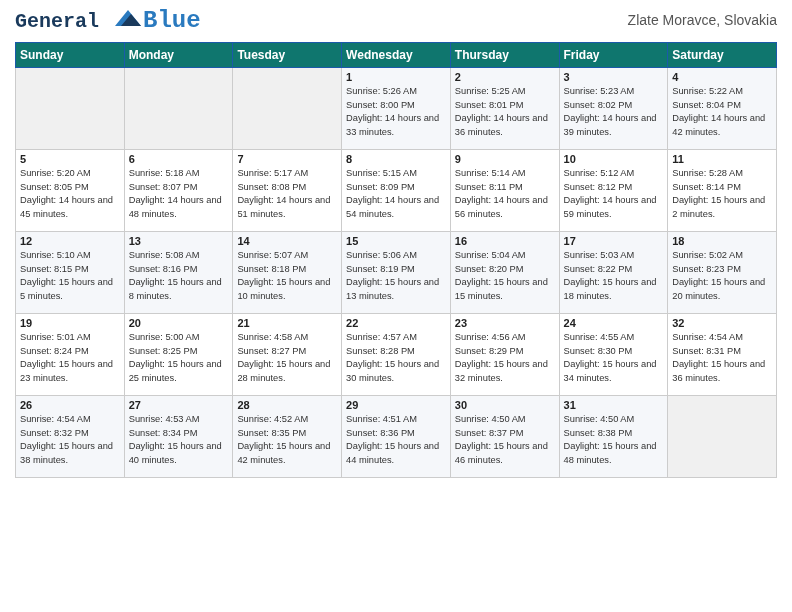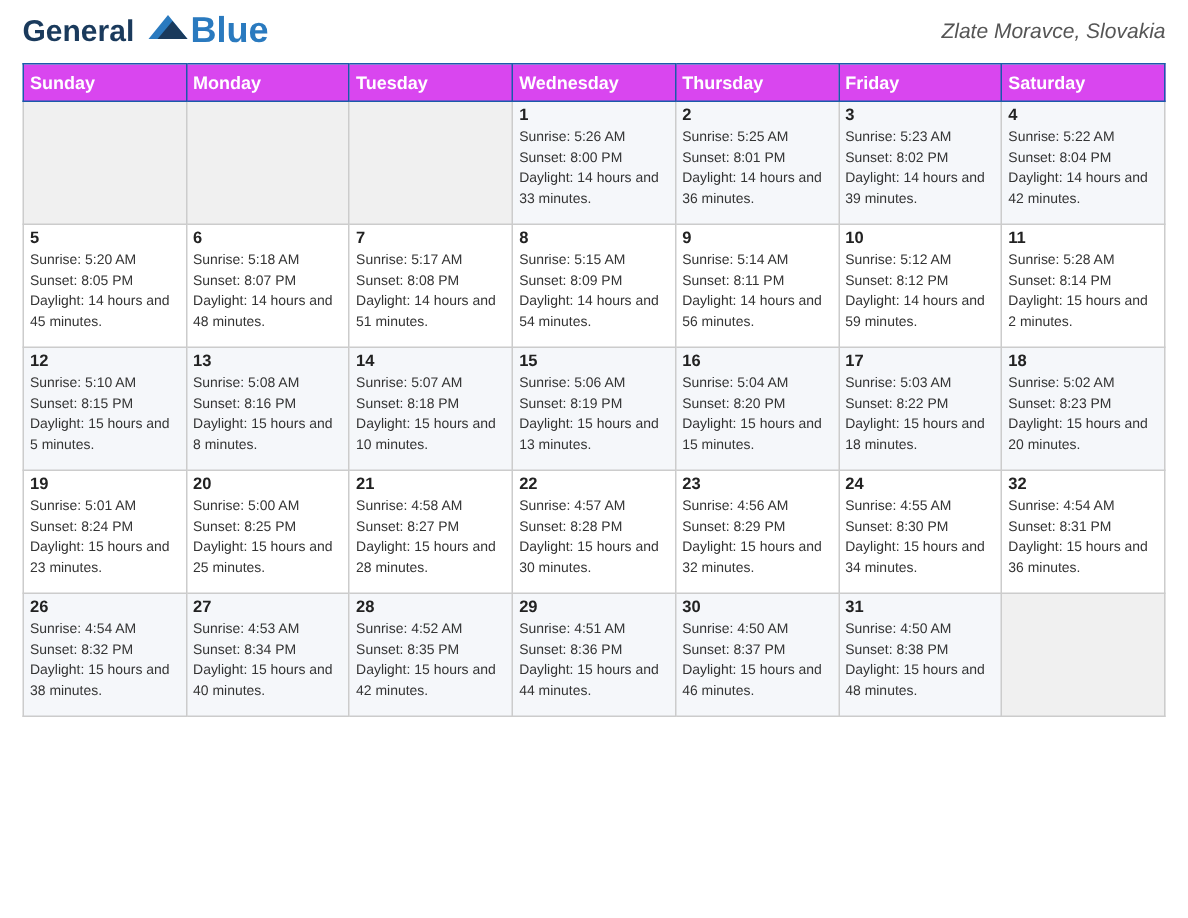--- a/index.html
+++ b/index.html
@@ -37,29 +37,28 @@
     .month-title {
       font-size: 32px;
       font-weight: bold;
       color: #1a3a5c;
       line-height: 1.1;
     }
     .location {
       font-size: 14px;
       color: #555;
       margin-top: 2px;
-      font-style: italic;
     }
     table {
       width: 100%;
       border-collapse: collapse;
       table-layout: fixed;
     }
     thead tr th {
-      background-color: #d946ef;
+      background-color: #0f766e;
       color: #fff;
       font-size: 12px;
       font-weight: bold;
       padding: 5px 4px;
       text-align: left;
       border: 1px solid #1a5aaa;
     }
     tbody tr td {
       border: 1px solid #ccc;
       vertical-align: top;
@@ -90,21 +89,21 @@
       background: #f0f0f0 !important;
     }
   </style>
 </head>
 <body>
 
 <div class="container">
   <div class="header">
     <div class="logo">
       <div>
-        <div style="display:flex;align-items:flex-start;">
+        <div style="display:flex;align-items:flex-start;font-family:Liberation Mono, monospace;">
           <div style="font-size:20px;font-weight:bold;color:#1a3a5c;line-height:1.1;">
             <span>General</span>
             <svg class="logo-icon" viewBox="0 0 30 20" width="28" height="18" style="display:inline-block;vertical-align:middle;margin-left:2px;">
               <polygon points="2,18 15,2 28,18" fill="#2a7abf" stroke="none"></polygon>
               <polygon points="8,18 18,6 28,18" fill="#1a3a5c" stroke="none"></polygon>
             </svg>
           </div>
           <div style="font-size:24px;font-weight:bold;color:#2a7abf;line-height:1.1;margin-top:-2px;">
             <span>Blue</span>
           </div>

